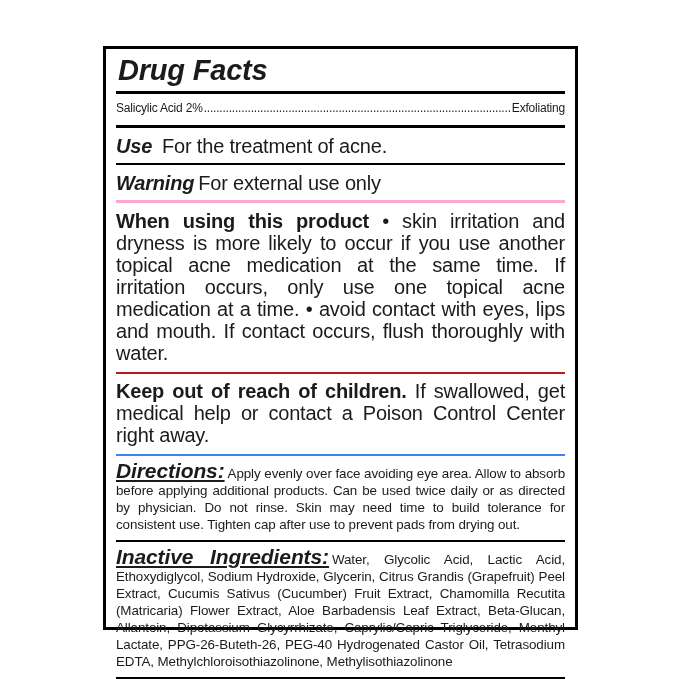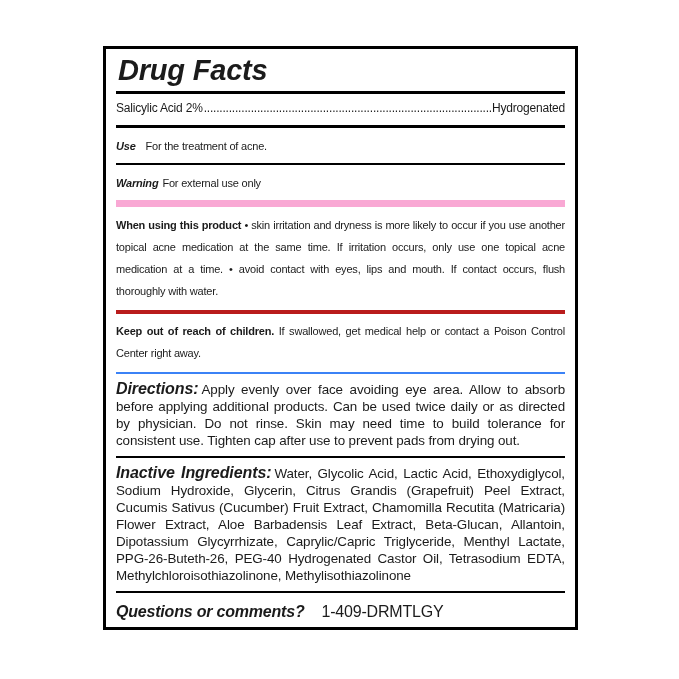--- a/index.html
+++ b/index.html
@@ -58,44 +58,44 @@
   .leader {
     flex: 1;
     overflow: hidden;
     white-space: nowrap;
     margin: 0 1px;
   }
   .leader::after {
     content: "......................................................................................................................................................";
   }
   .section {
-    font-size: 11px;
+    font-size: 20px;
     line-height: 22px;
   }
   .row-use {
     padding: 7px 0 6px 0;
     border-bottom: 2px solid #000000;
   }
   .row-use .h {
     font-style: italic;
     font-weight: bold;
     margin-right: 10px;
   }
   .row-warning {
     padding: 7px 0 6px 0;
-    border-bottom: 7px solid #f9a8d4;
+    border-bottom: 3px solid #f9a8d4;
   }
   .row-warning .h {
     font-style: italic;
     font-weight: bold;
     margin-right: 4px;
   }
   .when-using {
     padding: 7px 0 8px 0;
-    border-bottom: 4px solid #b91c1c;
+    border-bottom: 2px solid #b91c1c;
     text-align: justify;
   }
   .when-using .h {
     font-weight: bold;
   }
   .keep-out {
     padding: 6px 0 8px 0;
     border-bottom: 2px solid #3b82f6;
     text-align: justify;
   }
@@ -106,22 +106,23 @@
     font-size: 13.4px;
     line-height: 17px;
     letter-spacing: -0.1px;
     padding: 6px 0 7px 0;
     border-bottom: 2px solid #000000;
     text-align: justify;
   }
   .small-sec .h {
     font-style: italic;
     font-weight: bold;
-    font-size: 16px;
+    font-size: 21px;
     margin-right: 3px;
+    text-decoration: underline;
   }
   .questions {
     padding: 9px 0 0 0;
     font-size: 16px;
     line-height: 20px;
   }
   .questions .h {
     font-style: italic;
     font-weight: bold;
     margin-right: 17px;
@@ -132,21 +133,21 @@
 
 <div class="page">
   <div class="label-box">
 
     <div class="title">Drug Facts</div>
 
 
     <div class="ai-row">
       <span>Salicylic Acid 2%</span>
       <span class="leader"></span>
-      <span>Hydrogenated</span>
+      <span>Exfoliating</span>
     </div>
 
     <div class="section row-use">
       <span class="h">Use</span><span>For the treatment of acne.</span>
     </div>
 
     <div class="section row-warning">
       <span class="h">Warning</span><span>For external use only</span>
     </div>
 

